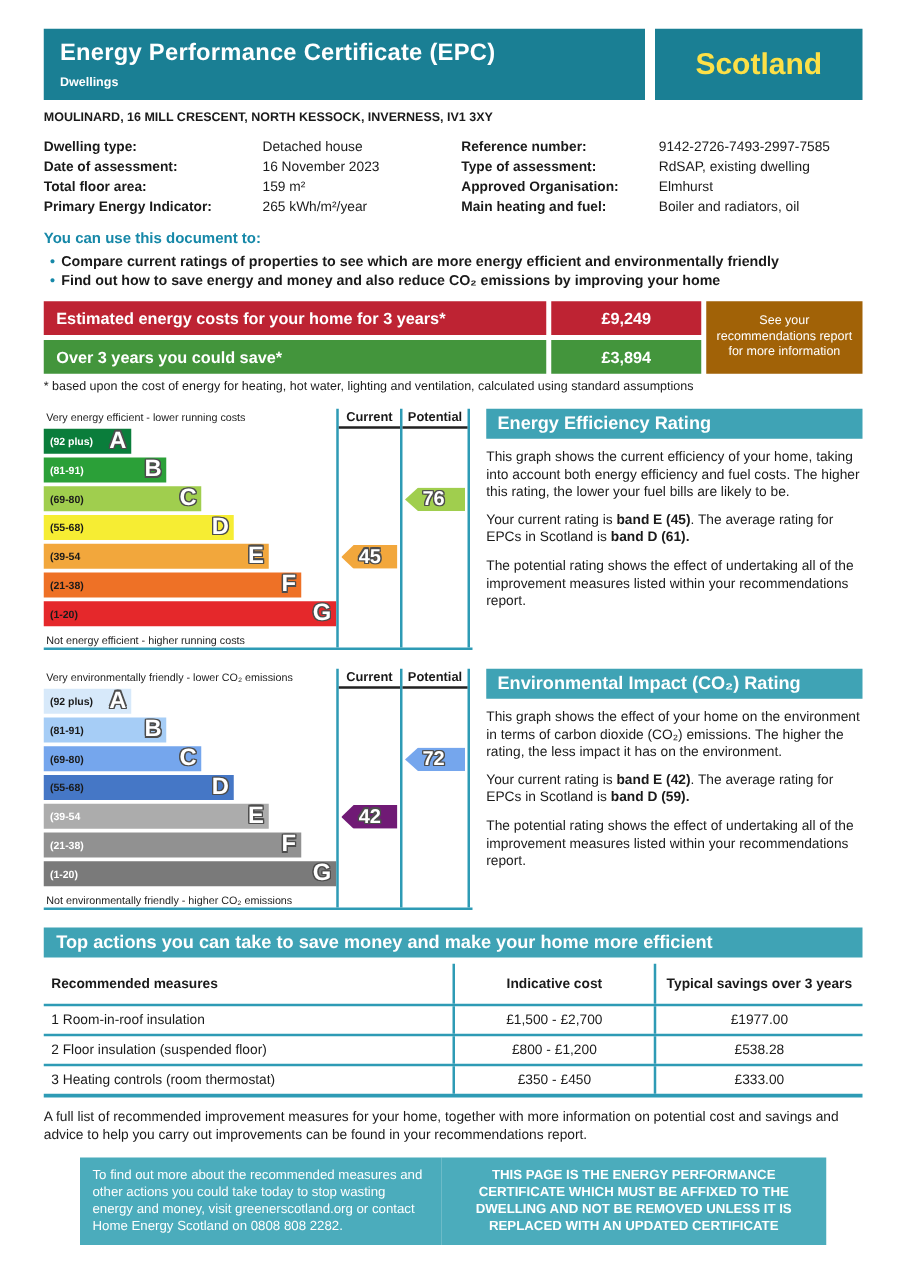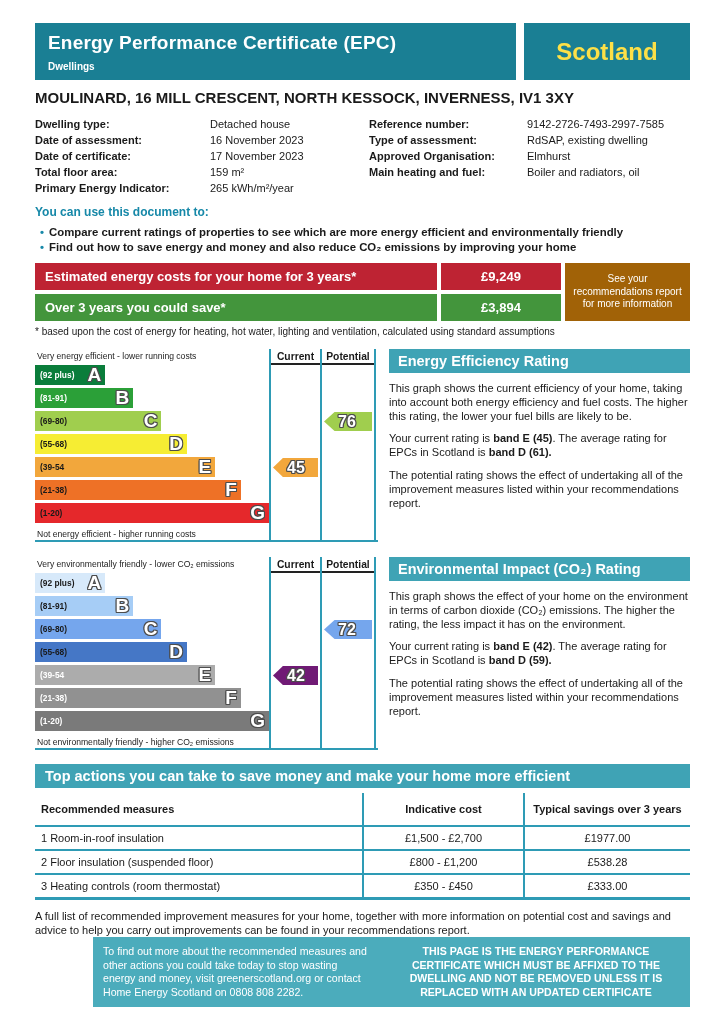--- a/index.html
+++ b/index.html
@@ -7,21 +7,21 @@
   .page { width:724px; height:1024px; padding:23px 34px 0 35px; overflow:hidden; }
 
   
   .header { display:flex; gap:8px; height:57px; }
   .header-main { flex:1; background:#1A7F94; color:#fff; padding:9px 0 0 13px; }
   .header-title { font-size:19px; font-weight:bold; letter-spacing:0.2px; }
   .header-sub { font-size:10px; font-weight:bold; margin-top:7px; }
   .header-region { width:166px; background:#1A7F94; color:#fde047; display:flex; align-items:center; justify-content:center; font-size:24px; font-weight:bold; }
 
   
-  .address { margin-top:9px; font-size:15px; font-weight:bold; }
+  .address { margin-top:9px; font-size:10px; font-weight:bold; }
   .details { margin-top:10px; display:flex; font-size:11px; line-height:16px; }
   .dcol-left { width:334px; }
   .dcol-right { flex:1; }
   .drow { display:flex; }
   .dcol-left .dlabel { width:175px; font-weight:bold; }
   .dcol-right .dlabel { width:158px; font-weight:bold; }
   .dval { flex:1; }
 
   
   .usage { margin-top:9px; }
@@ -81,21 +81,21 @@
   .atable-row > div { padding:5px 4px; }
   .ac2, .ac3 { text-align:center; border-left:2px solid #2E9BB5; }
   .ahead > div { font-weight:bold; padding-top:10px; padding-bottom:10px; }
   .ahead .ac1 { padding-left:6px; }
   .adata { border-top:2px solid #2E9BB5; }
   .adata .ac1 { padding-left:6px; }
   .atable-bottom { border-bottom:3px solid #2E9BB5; }
   .note { margin-top:9px; font-size:11px; line-height:14px; }
 
   
-  .footer { display:flex; justify-content:flex-end; }
+  .footer { margin-top:11px; display:flex; justify-content:center; }
   .fbox { background:#4BACBC; color:#fff; font-size:10.6px; line-height:13.5px; }
   .fbox-left { width:289px; padding:8px 10px; }
   .fbox-right { width:308px; padding:8px 12px; font-weight:bold; text-align:center; }
 </style>
 </head>
 <body>
 
 <div class="page">
 
   <div class="header">
@@ -112,24 +112,20 @@
     <div class="dcol-left">
       <div class="drow">
           <span class="dlabel">Dwelling type:</span>
           <span class="dval">Detached house</span>
         </div>
       <div class="drow">
           <span class="dlabel">Date of assessment:</span>
           <span class="dval">16 November 2023</span>
         </div>
       <div class="drow">
-          <span class="dlabel">Date of certificate:</span>
-          <span class="dval">17 November 2023</span>
-        </div>
-      <div class="drow">
           <span class="dlabel">Total floor area:</span>
           <span class="dval">159 m²</span>
         </div>
       <div class="drow">
           <span class="dlabel">Primary Energy Indicator:</span>
           <span class="dval">265 kWh/m²/year</span>
         </div>
     </div>
     <div class="dcol-right">
       <div class="drow">

